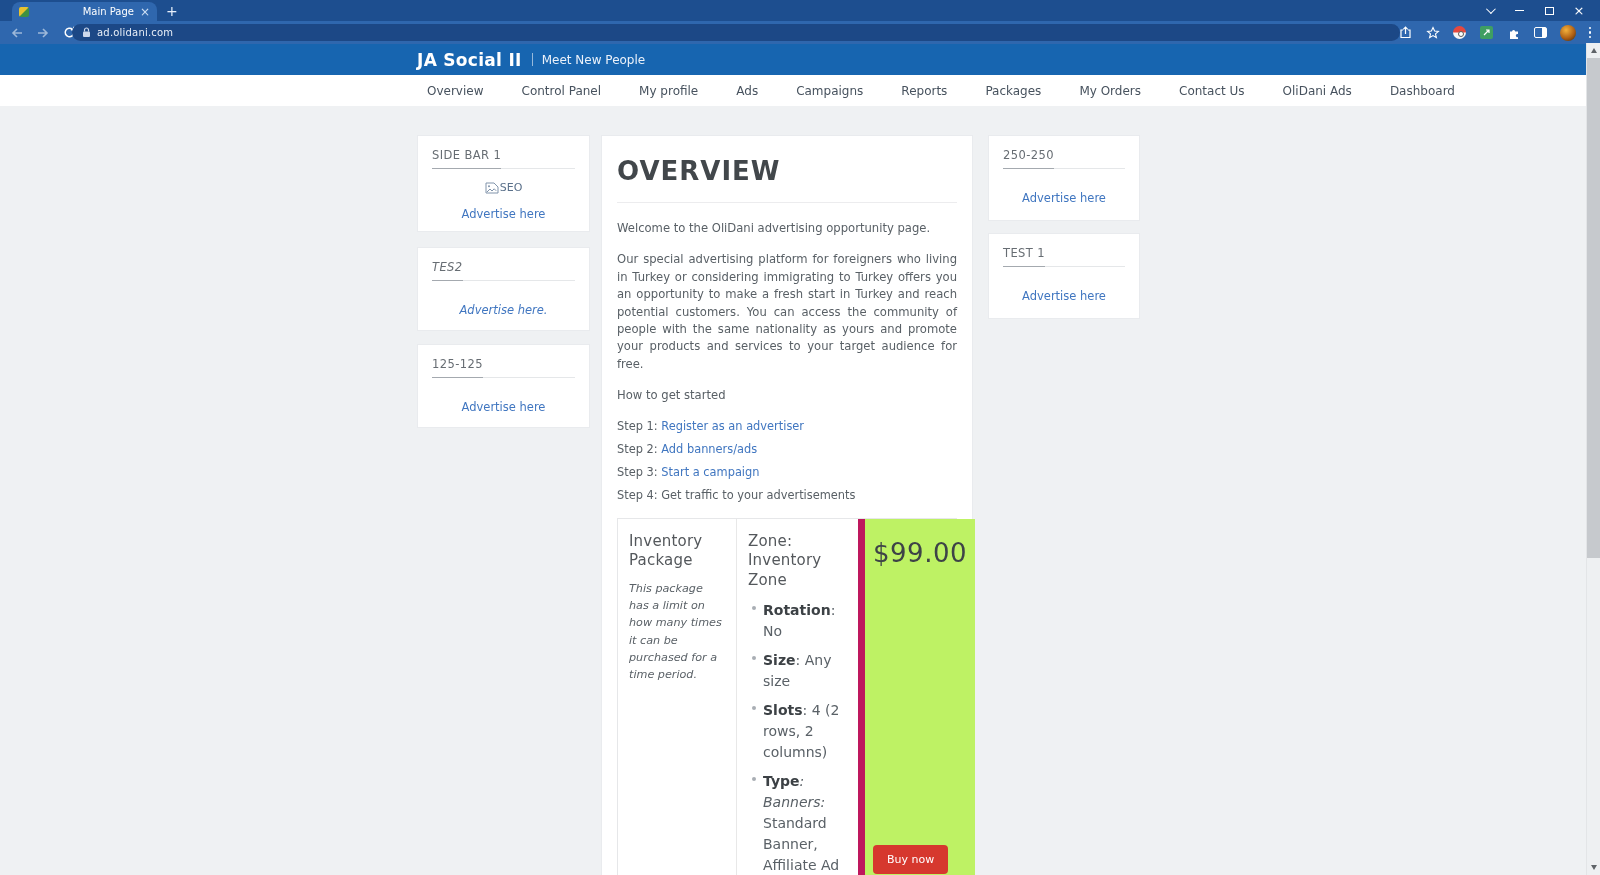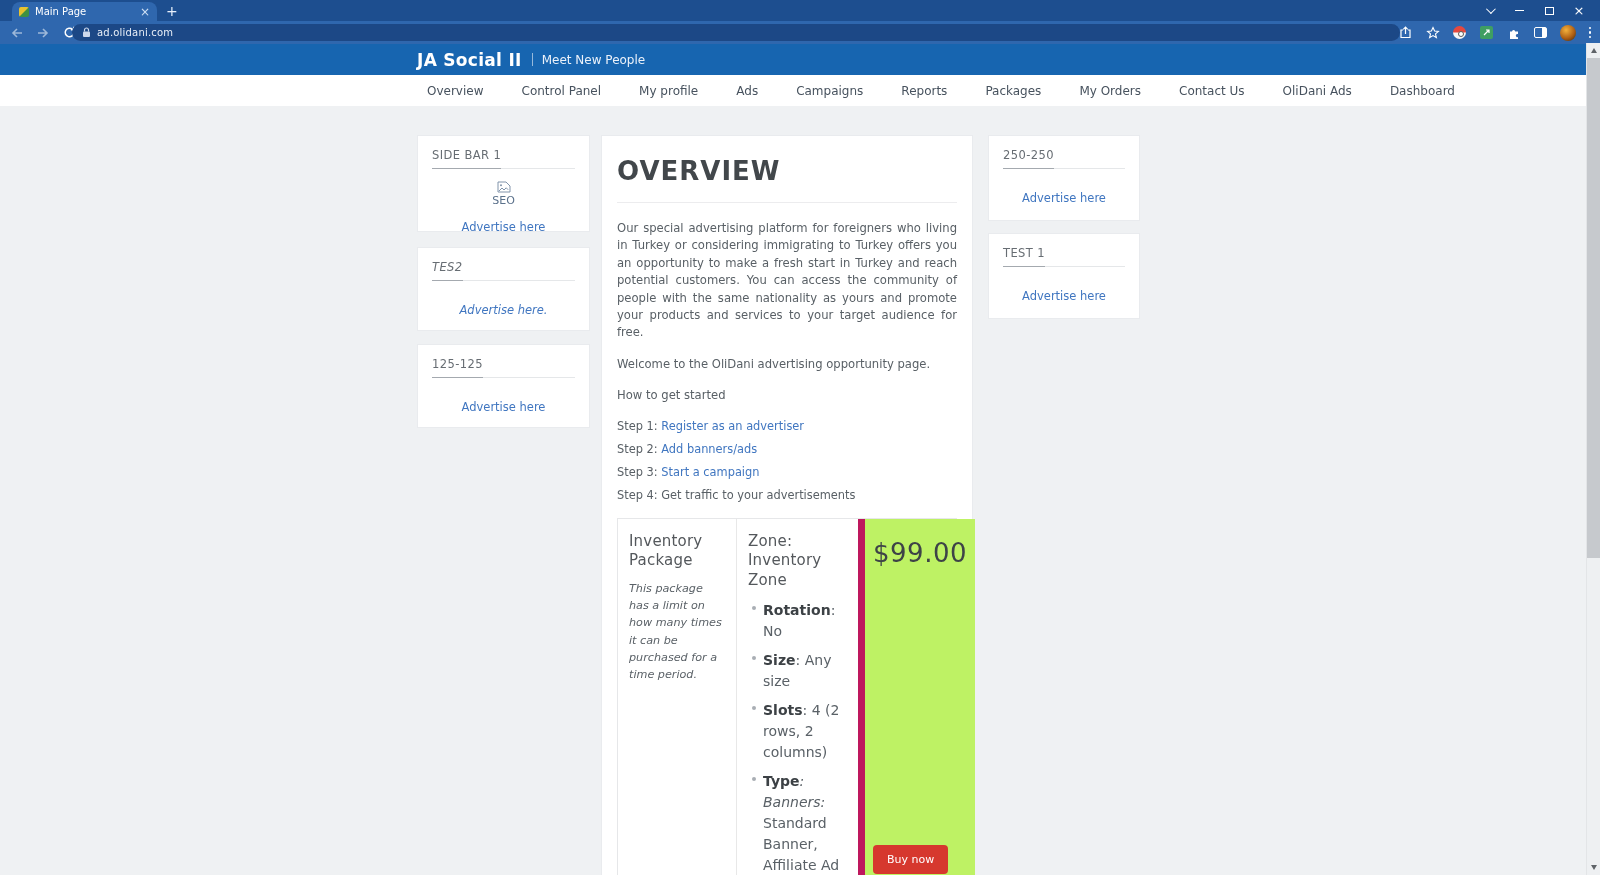--- a/index.html
+++ b/index.html
@@ -3,21 +3,21 @@
 <meta charset="utf-8">
 <style>
   * { margin:0; padding:0; box-sizing:border-box; }
   html,body { width:1600px; height:875px; overflow:hidden;
     font-family:"DejaVu Sans","Liberation Sans",sans-serif; background:#eff1f3; }
   .stage { position:absolute; inset:0; width:1600px; height:875px; }
 
   
   .titlebar { position:absolute; top:0; left:0; right:0; height:21px; background:#1d4e8f; }
   .tab { position:absolute; left:12px; top:2px; width:145px; height:19px; background:#2f67ae;
-    border-radius:8px 8px 0 0; display:flex; align-items:center; gap:6px; padding:0 7px; }
+    border-radius:8px 8px 0 0; display:flex; align-items:center; gap:6px; padding:0 7px;text-align:right; }
   .favicon { width:10px; height:10px; border-radius:2px;
     background:linear-gradient(135deg,#e8c22e 45%,#3f9142 55%); flex:none; }
   .tab-title { color:#fff; font-size:10px; flex:1; white-space:nowrap; overflow:hidden; }
   .tab-close { color:#cfe0f4; font-size:12px; line-height:1; cursor:default; }
   .newtab { position:absolute; left:166px; top:4px; color:#e8f0fb; font-size:14px; line-height:14px; }
   .wincontrols { position:absolute; right:6px; top:0; height:21px; display:flex; align-items:center; }
   .winbtn { width:30px; height:21px; display:flex; align-items:center; justify-content:center; color:#fff; }
   .chev { width:7px; height:7px; border-right:1.5px solid #fff; border-bottom:1.5px solid #fff;
     transform:rotate(45deg) translateY(-2px); }
   .minus { width:9px; height:1.5px; background:#fff; }
@@ -63,21 +63,21 @@
   .content { position:absolute; top:106px; left:0; right:14px; bottom:0; background:#eff1f3; }
   .card { position:absolute; background:#fff; border:1px solid #e9ebee; }
 
   .side-card { padding:12px 14px; text-align:center; }
   .side-title { text-align:left; font-size:11.5px; font-weight:400; color:#676d73; letter-spacing:.4px;
     padding-bottom:6px; border-bottom:1px solid #e5e7e9; }
   .side-title span { display:inline-block; padding-bottom:6px; margin-bottom:-7px;
     border-bottom:1px solid #a4a9af; }
   a.adlink { color:#4076c0; font-size:11.5px; text-decoration:none; cursor:pointer; }
   .broken-img { margin-top:12px; display:flex; align-items:center; justify-content:center; gap:1px;
-    color:#5b718b; font-size:11px;flex-direction:column; }
+    color:#5b718b; font-size:11px; }
   .side-link-row { margin-top:9px; }
   .side-link-row--tall { margin-top:18px; }
 
   
   .main-card { left:601px; top:29px; width:372px; height:1200px; padding:14px 15px; }
   .page-title { font-size:26px; font-weight:800; color:#42474b; letter-spacing:1px; margin:6px 0 16px; }
   .title-rule { border:none; border-top:1px solid #ececee; margin:0 0 17px; }
   .para { font-size:11.6px; color:#596066; line-height:1.5; margin-bottom:14px; }
   .justify { text-align:justify; }
   .step { font-size:11.4px; color:#596066; margin-bottom:9px; }
@@ -280,22 +280,22 @@
 
     <div class="card side-card rc2">
       <h3 class="side-title"><span>TEST 1</span></h3>
       <div class="side-link-row side-link-row--tall"><a class="adlink">Advertise here</a></div>
     </div>
 
     <div class="card main-card">
       <h1 class="page-title">OVERVIEW</h1>
       <hr class="title-rule">
 
+      <p class="para">Welcome to the OliDani advertising opportunity page.</p>
       <p class="para justify">Our special advertising platform for foreigners who living in Turkey or considering immigrating to Turkey offers you an opportunity to make a fresh start in Turkey and reach potential customers. You can access the community of people with the same nationality as yours and promote your products and services to your target audience for free.</p>
-      <p class="para">Welcome to the OliDani advertising opportunity page.</p>
       <p class="para">How to get started</p>
 
       <p class="step"><span>Step 1: </span><a>Register as an advertiser</a></p>
       <p class="step"><span>Step 2: </span><a>Add banners/ads</a></p>
       <p class="step"><span>Step 3: </span><a>Start a campaign</a></p>
       <p class="step"><span>Step 4: Get traffic to your advertisements</span></p>
 
 
       <div class="pkg-row">
         <div class="cell cell-desc">

